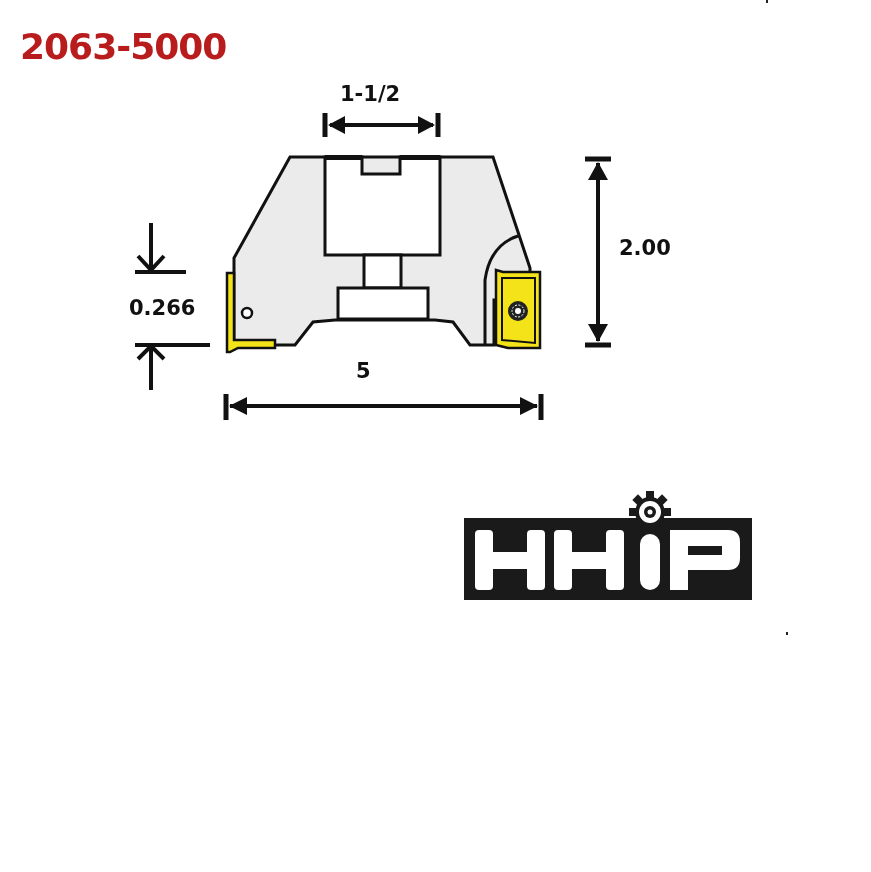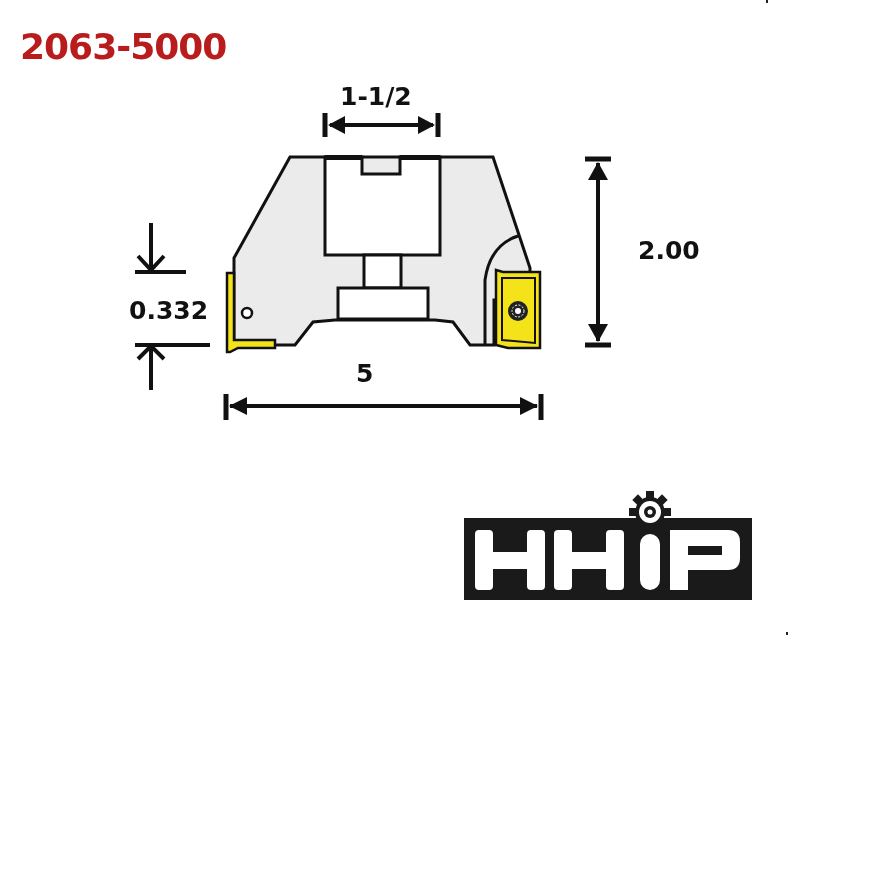--- a/index.html
+++ b/index.html
@@ -1,18 +1,18 @@
 <!DOCTYPE html>
 <html><head>
 <meta charset="utf-8">
 <style>
   html, body { margin: 0; padding: 0; background: #ffffff; }
   body { width: 871px; height: 872px; position: relative; overflow: hidden; font-family: "DejaVu Sans", sans-serif; }
   .title { position: absolute; left: 20px; top: 26px; font-family: "DejaVu Sans", sans-serif; font-weight: bold; font-size: 36px; color: #b91c1c; letter-spacing: -1px; }
-  .dim { position: absolute; font-family: "DejaVu Sans", sans-serif; font-weight: bold; font-size: 25px; color: #111; }
+  .dim { position: absolute; font-family: "DejaVu Sans", sans-serif; font-weight: bold; font-size: 21px; color: #111; }
   svg.drawing { position: absolute; left: 0; top: 0; }
 </style>
 </head>
 <body>
 
 <div class="title">2063-5000</div>
 
 <svg class="drawing" width="871" height="872" viewBox="0 0 871 872">
 
   <g>
@@ -109,15 +109,15 @@
       <path d="M670,530 L728,530 Q740,530 740,542 L740,558 Q740,570 728,570 L688,570 L688,590 L670,590 Z M688,546 L688,555 L722,555 L722,546 Z" fill-rule="evenodd"></path>
     </g>
     <circle cx="650" cy="512" r="11" fill="none" stroke="#1a1a1a" stroke-width="0"></circle>
   </g>
 
   <rect x="766" y="0" width="2" height="3" fill="#222"></rect>
   <rect x="786" y="632" width="2" height="3" fill="#222"></rect>
 </svg>
 
 <div class="dim" style="left:340px; top:82px;">1-1/2</div>
-<div class="dim" style="left:619px; top:236px;margin-left:19px;">2.00</div>
-<div class="dim" style="left:129px; top:296px;">0.332</div>
+<div class="dim" style="left:619px; top:236px;">2.00</div>
+<div class="dim" style="left:129px; top:296px;">0.266</div>
 <div class="dim" style="left:356px; top:359px;">5</div>
 
 </body></html>

